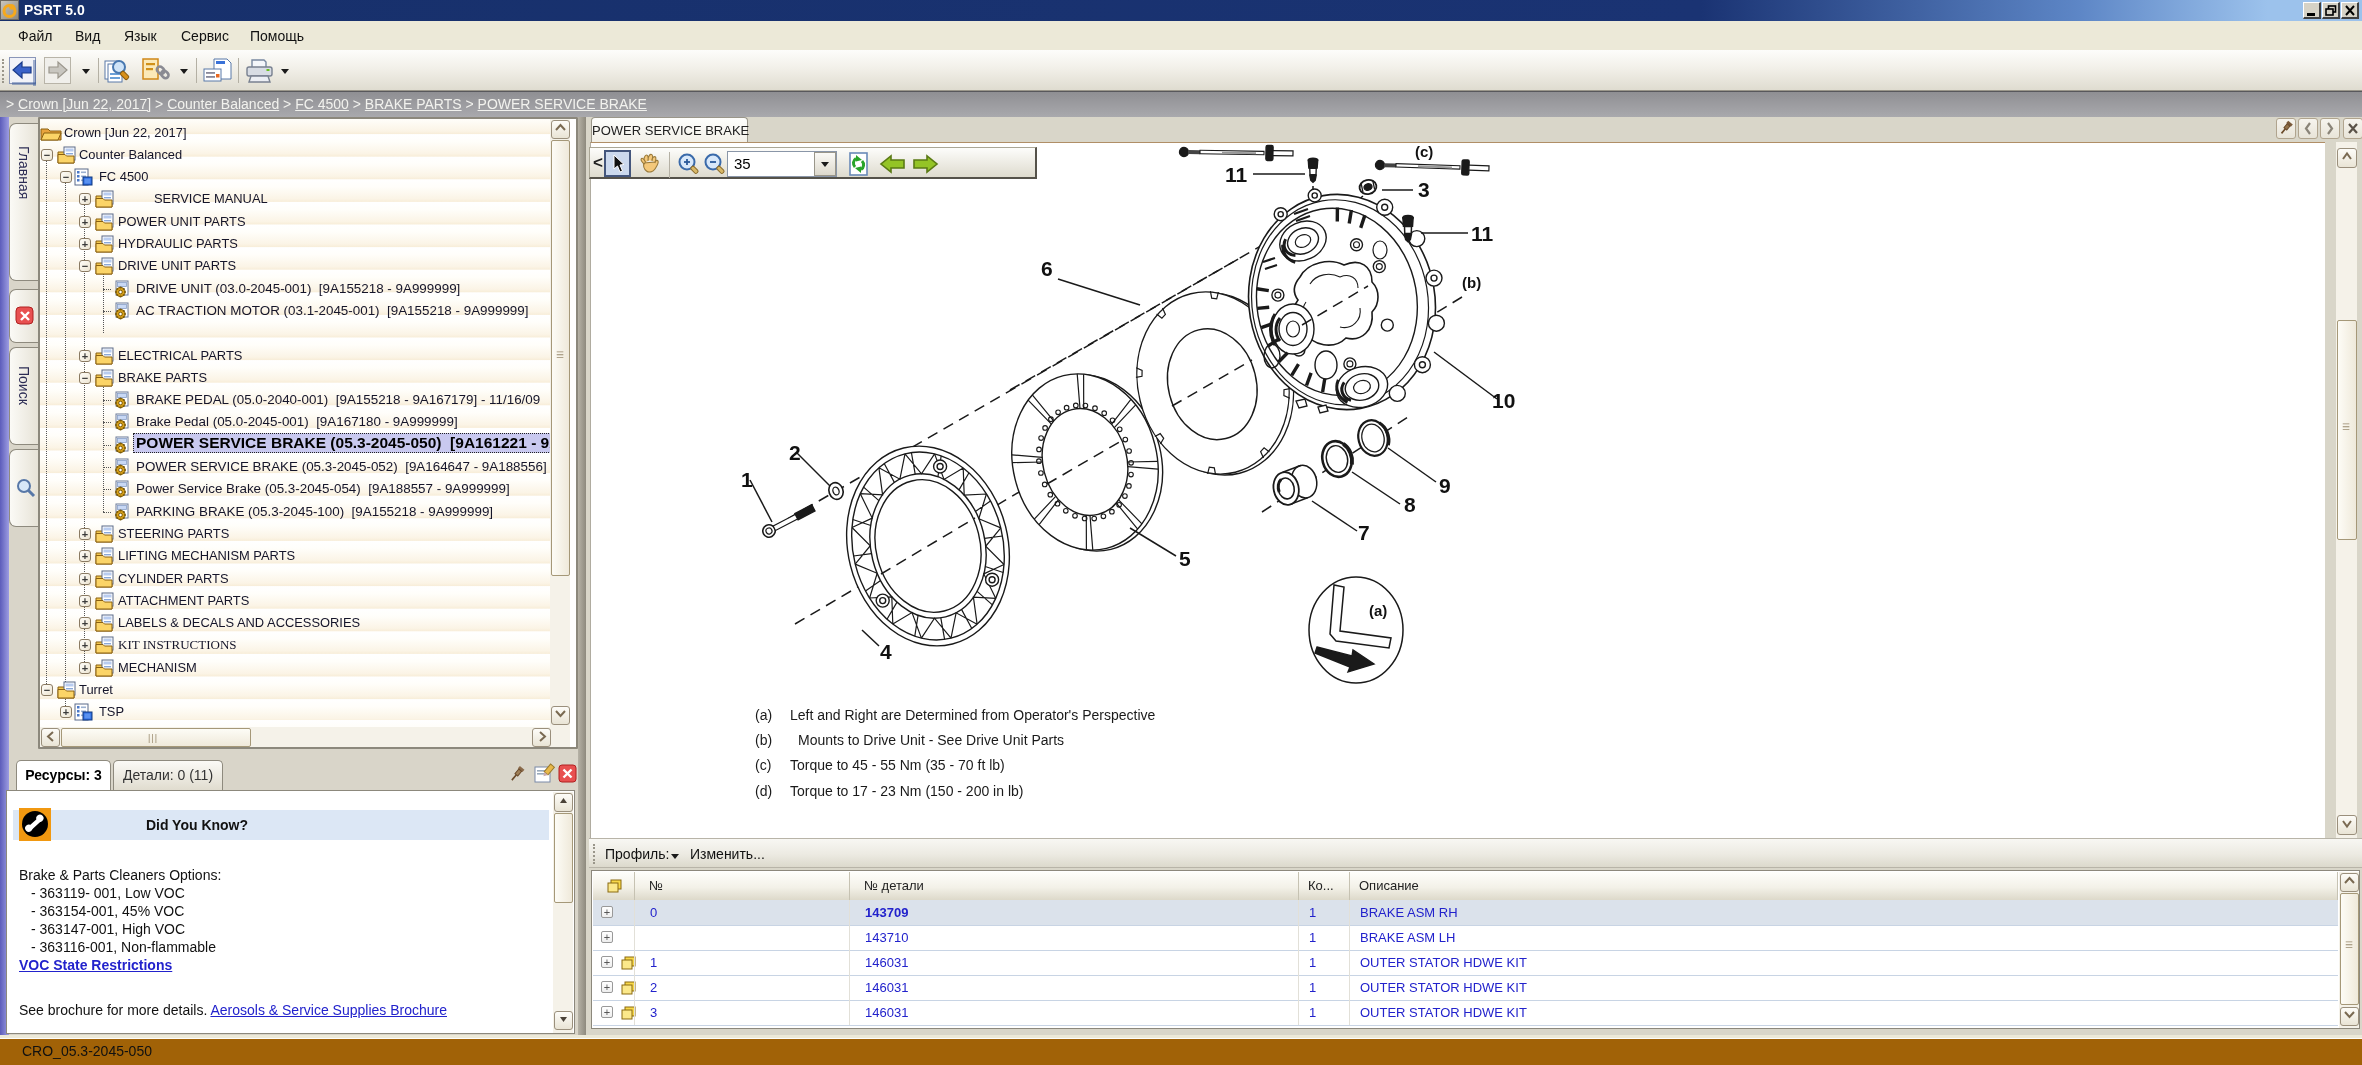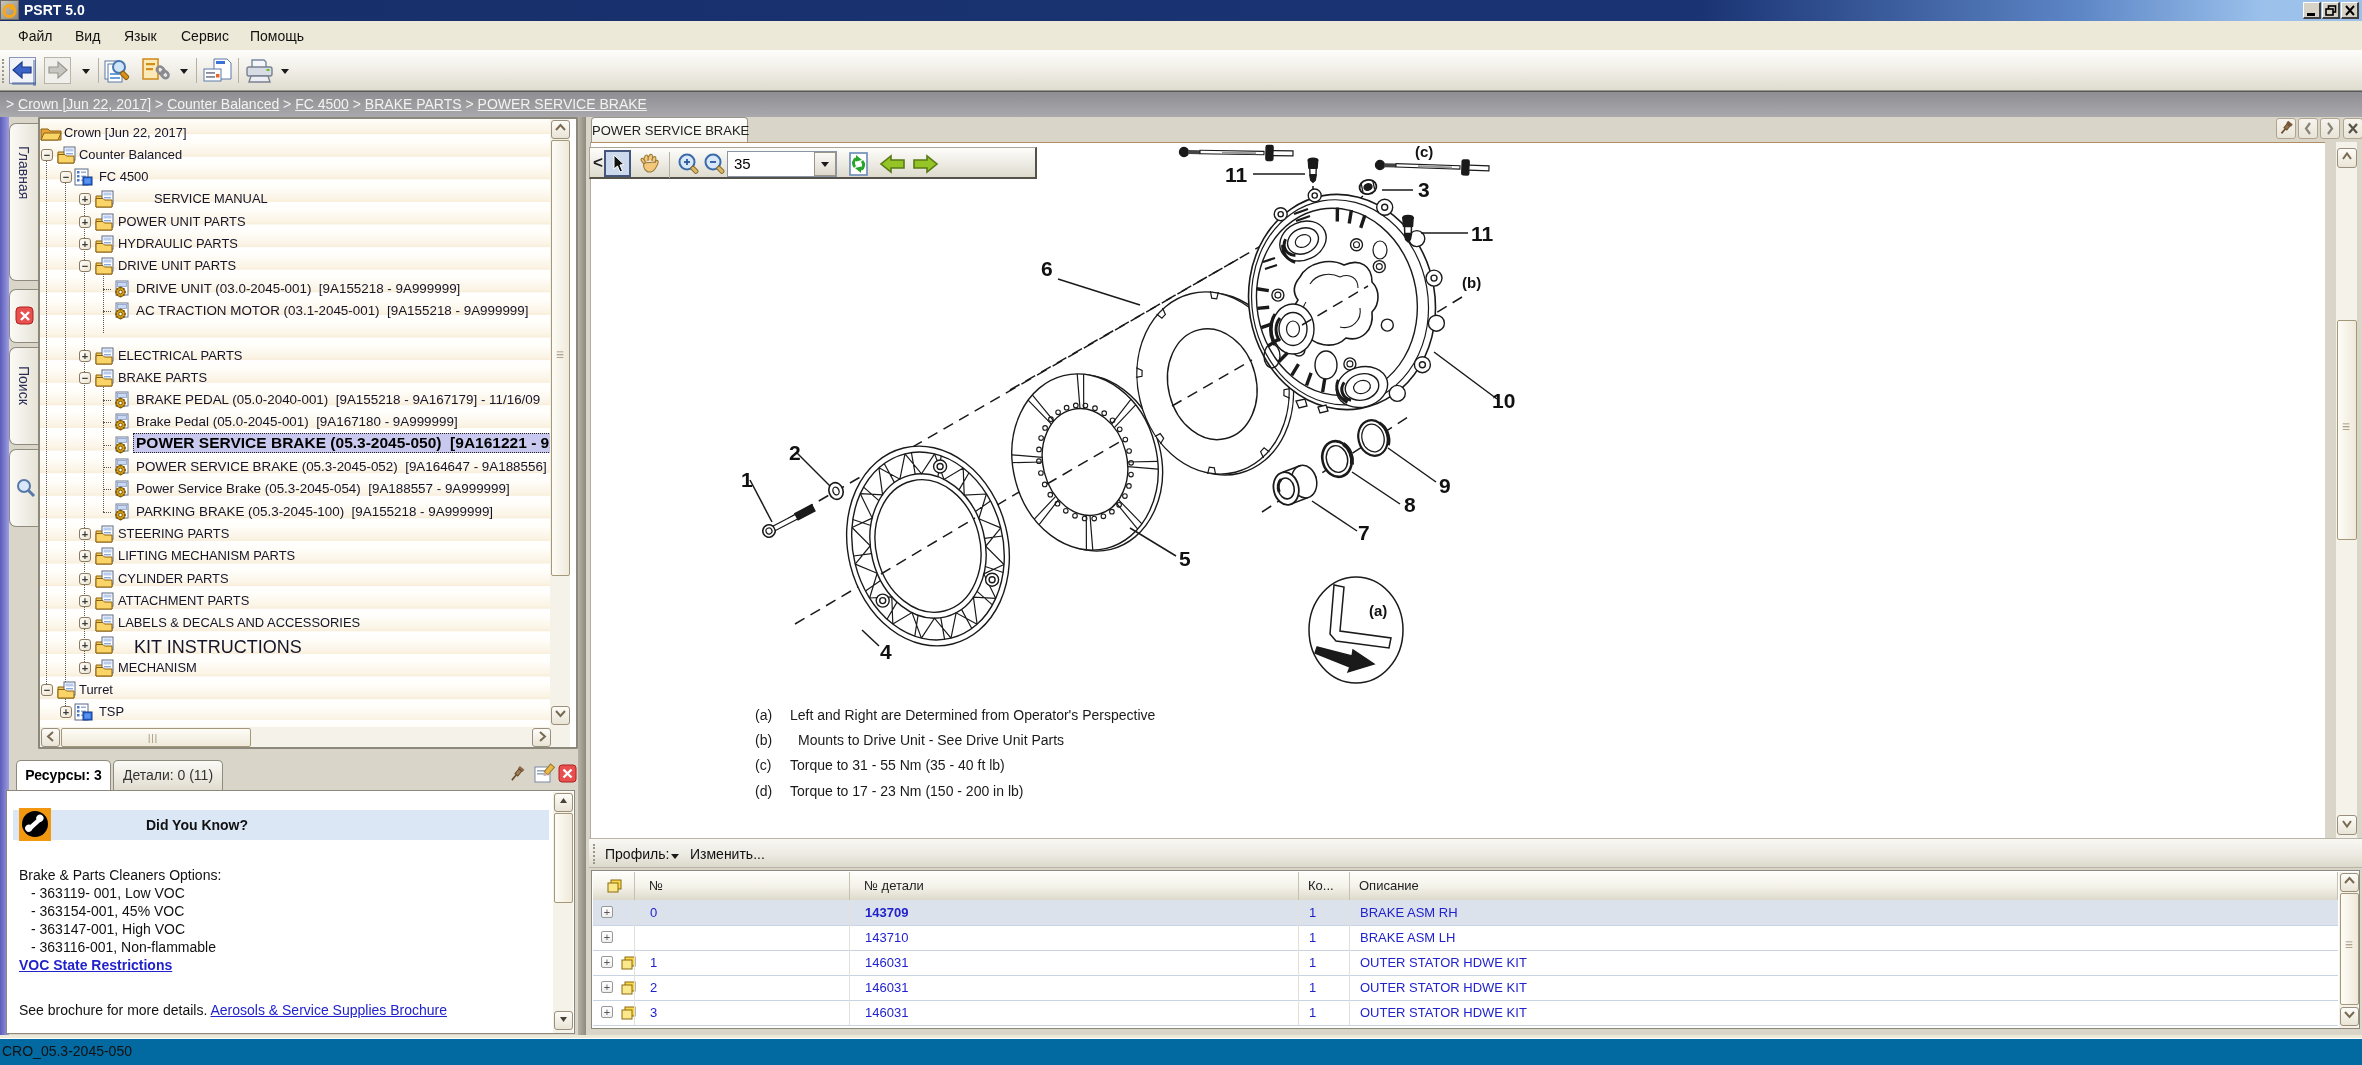--- a/index.html
+++ b/index.html
@@ -63,22 +63,22 @@
 #profilebar { position:absolute; left:589px; top:838px; width:1773px; height:30px;
   background:linear-gradient(180deg,#f8f7f3 0%,#eceae2 55%,#dcd9cc 100%); border-top:1px solid #b8b4a8; border-bottom:1px solid #b8b4a8; font-size:14px; color:#111; }
 #ptable { position:absolute; left:591px; top:870px; width:1769px; height:159px; background:#fff; border:1px solid #8c887c; }
 .th { position:absolute; top:1px; height:28px; background:linear-gradient(180deg,#fefefb 0%,#f3f1e8 55%,#ddd9ca 100%);
   border-right:1px solid #c6c2b2; font-size:13px; color:#222; line-height:28px; }
 .trd { position:absolute; left:1px; width:1745px; height:25px; font-size:13px; color:#2222cc; }
 .rowline { position:absolute; left:1px; width:1745px; height:1px; background:#c8d4e4; }
 .plus { position:absolute; width:12px; height:12px; border:1px solid #999; border-radius:2px; background:linear-gradient(180deg,#fff,#eee);
   color:#555; font-size:11px; line-height:10px; text-align:center; }
 .cellv { position:absolute; top:5px; }
-#statusbar { position:absolute; left:0; top:1038px; width:2362px; height:27px; background:#0369a1; border-top:1px solid #fdfdfb;
-  font-size:14px; color:#111; line-height:25px; padding-left:2px; }
+#statusbar { position:absolute; left:0; top:1038px; width:2362px; height:27px; background:#a16207; border-top:1px solid #fdfdfb;
+  font-size:14px; color:#111; line-height:25px; padding-left:22px; }
 #splitter { position:absolute; left:578px; top:117px; width:8px; height:918px; background:linear-gradient(90deg,#b6b2a6,#8e8a7e); }
 .dtxt { position:absolute; font-size:14px; color:#1a1a1a; white-space:nowrap; }
 </style></head><body>
 
 <svg width="0" height="0" style="position:absolute;">
 <defs>
 <g id="i-foldopen">
  <path d="M1,5 L8,5 L10,7 L21,7 L21,16 L1,16 Z" fill="#e8a33d" stroke="#8a6011" stroke-width="1"></path>
  <path d="M4,9 L21,9 L18,16 L1,16 Z" fill="#fbd467" stroke="#8a6011" stroke-width="1"></path>
 </g>
@@ -380,21 +380,21 @@
         <div class="ticonw" style="left:55px;"><svg width="20" height="18" viewBox="0 0 20 18">
             <use href="#i-foldpage"></use>
           </svg></div>
         <div class="ttext" style="left:78px;font-size:12.9px;">LABELS &amp; DECALS AND ACCESSORIES</div>
       </div>
 <div class="trow" style="top:515.4px;">
         <div class="expander" style="left:39px;">+</div>
         <div class="ticonw" style="left:55px;"><svg width="20" height="18" viewBox="0 0 20 18">
             <use href="#i-foldpage"></use>
           </svg></div>
-        <div class="ttext" style="left:94px;font-size:18px;">KIT INSTRUCTIONS</div>
+        <div class="ttext" style="left:78px;font-size:13px;font-family:Liberation Serif, serif;">KIT INSTRUCTIONS</div>
       </div>
 <div class="trow" style="top:537.7px;">
         <div class="expander" style="left:39px;">+</div>
         <div class="ticonw" style="left:55px;"><svg width="20" height="18" viewBox="0 0 20 18">
             <use href="#i-foldpage"></use>
           </svg></div>
         <div class="ttext" style="left:78px;font-size:12.9px;">MECHANISM</div>
       </div>
 <div class="trow" style="top:560.0px;">
         <div class="expander" style="left:1px;">−</div>
@@ -867,16 +867,16 @@
         <text x="1369" y="616">(a)</text>
       </g>
     </g>
   </svg>
 
 <div class="dtxt" style="left:755px;top:707px;">(a)</div>
 <div class="dtxt" style="left:790px;top:707px;">Left and Right are Determined from Operator's Perspective</div>
 <div class="dtxt" style="left:755px;top:732px;">(b)</div>
 <div class="dtxt" style="left:798px;top:732px;text-align:center;">Mounts to Drive Unit - See Drive Unit Parts</div>
 <div class="dtxt" style="left:755px;top:757px;">(c)</div>
-<div class="dtxt" style="left:790px;top:757px;">Torque to 31 - 55 Nm (35 - 40 ft lb)</div>
+<div class="dtxt" style="left:790px;top:757px;">Torque to 45 - 55 Nm (35 - 70 ft lb)</div>
 <div class="dtxt" style="left:755px;top:783px;">(d)</div>
 <div class="dtxt" style="left:790px;top:783px;">Torque to 17 - 23 Nm (150 - 200 in lb)</div>
 
 <div id="statusbar">CRO_05.3-2045-050</div>
 </body></html>

